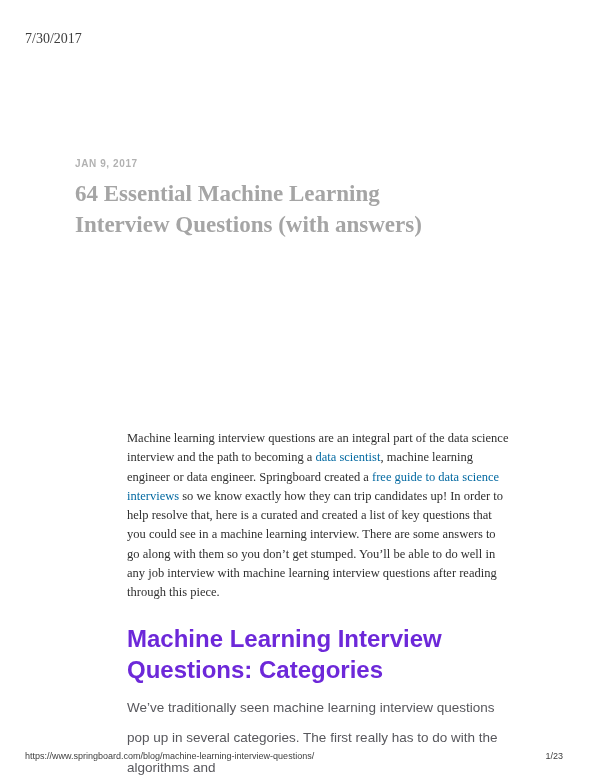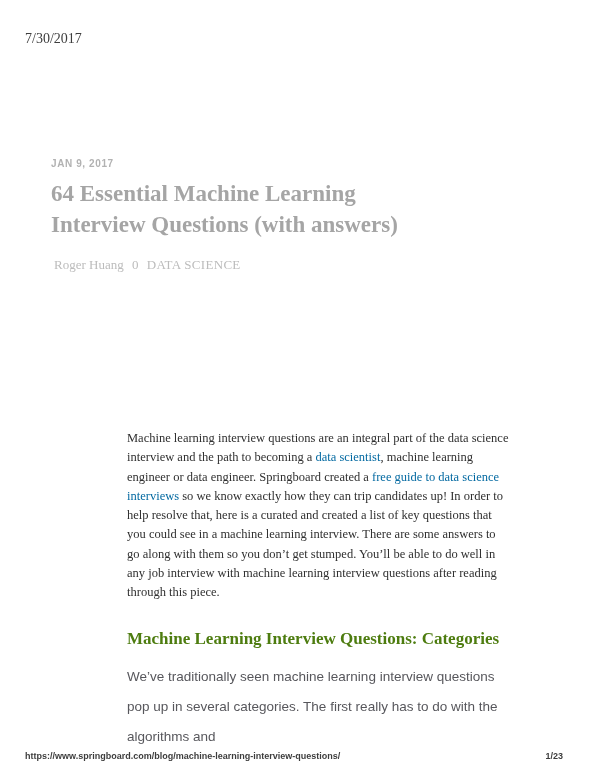--- a/index.html
+++ b/index.html
@@ -15,27 +15,27 @@
     position: absolute; top: 11px; left: 25px; right: 25px; height: 12px;
     font-family: Liberation Serif, serif;
     font-size: 14px; color: #3d3d3d; margin-top: 20px;
   }
   .print-header .ph-date { position: absolute; left: 0; top: 0; }
   .print-header .ph-title { position: absolute; left: 0; right: 0; top: 0; text-align: center; }
 
   .print-footer {
     position: absolute; top: 751px; left: 25px; right: 25px; height: 12px;
     font-family: "Liberation Sans", sans-serif;
-    font-size: 9px; color: #3d3d3d; font-weight: bold;
+    font-size: 9px; color: #3d3d3d;
   }
   .print-footer .pf-url { position: absolute; left: 0; top: 0; }
   .print-footer .pf-page { position: absolute; right: 12px; top: 0; }
 
   
-  .meta-block { position: absolute; top: 158px; left: 51px; width: 394px; }
+  .meta-block { position: absolute; top: 158px; left: 75px; width: 394px; }
   .post-date {
     font-family: "Liberation Sans", sans-serif;
     font-size: 10px; font-weight: bold; letter-spacing: 0.6px;
     color: #b2b2b2; margin-bottom: 9px;
   }
   .post-title {
     font-family: "Liberation Serif", serif;
     font-size: 23px; line-height: 31px; font-weight: bold;
     color: #a5a5a5;
   }
@@ -50,45 +50,40 @@
   .content-block { position: absolute; top: 429px; left: 127px; width: 384px; }
   .intro-paragraph {
     font-size: 12.5px; line-height: 19.3px; color: #2f2f2f;
     text-align: left;
   }
   .intro-paragraph a {
     color: #0369a1; text-decoration: none; cursor: pointer;
   }
   .section-heading {
     margin-top: 20px;
-    font-family: Liberation Serif, serif;
-    font-size: 17px; line-height: 31px; font-weight: bold;
-    color: #4d7c0f;
+    font-family: Liberation Sans, sans-serif;
+    font-size: 24px; line-height: 31px; font-weight: bold;
+    color: #6d28d9;
   }
   .section-paragraph {
     margin-top: 8px;
     font-family: "Liberation Sans", sans-serif;
     font-size: 13.5px; line-height: 30px; color: #57575c;
   }
 </style>
 </head>
 <body>
 
 <div class="print-header">
   <span class="ph-date">7/30/2017</span>
 </div>
 
 <div class="meta-block">
   <div class="post-date">JAN 9, 2017</div>
   <h1 class="post-title">64 Essential Machine Learning Interview Questions (with answers)</h1>
-  <div class="byline">
-    <span class="byline-author">Roger Huang</span>
-    <span class="byline-comments">0</span>
-    <span class="byline-category">DATA SCIENCE</span>
-  </div>
 </div>
 
 <div class="content-block">
   <p class="intro-paragraph"><span>Machine learning interview questions are an integral part of the data science interview and the path to becoming a </span><a>data scientist</a><span>, machine learning engineer or data engineer. Springboard created a </span><a>free guide to data science interviews</a><span> so we know exactly how they can trip candidates up! In order to help resolve that, here is a curated and created a list of key questions that you could see in a machine learning interview. There are some answers to go along with them so you don’t get stumped. You’ll be able to do well in any job interview with machine learning interview questions after reading through this piece.</span></p>
 
   <h2 class="section-heading">Machine Learning Interview Questions: Categories</h2>
 
   <p class="section-paragraph">We’ve traditionally seen machine learning interview questions pop up in several categories. The first really has to do with the algorithms and</p>
 </div>
 

